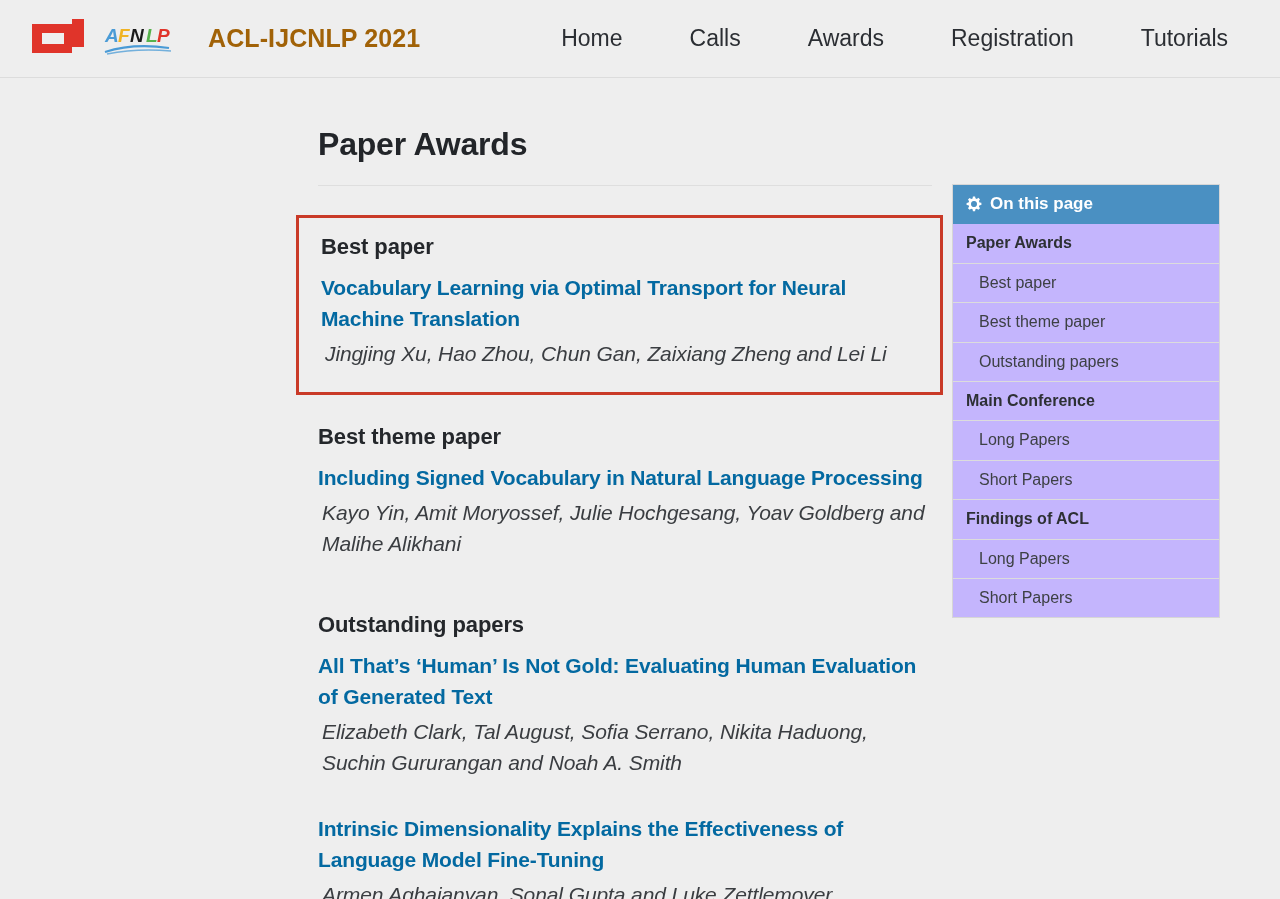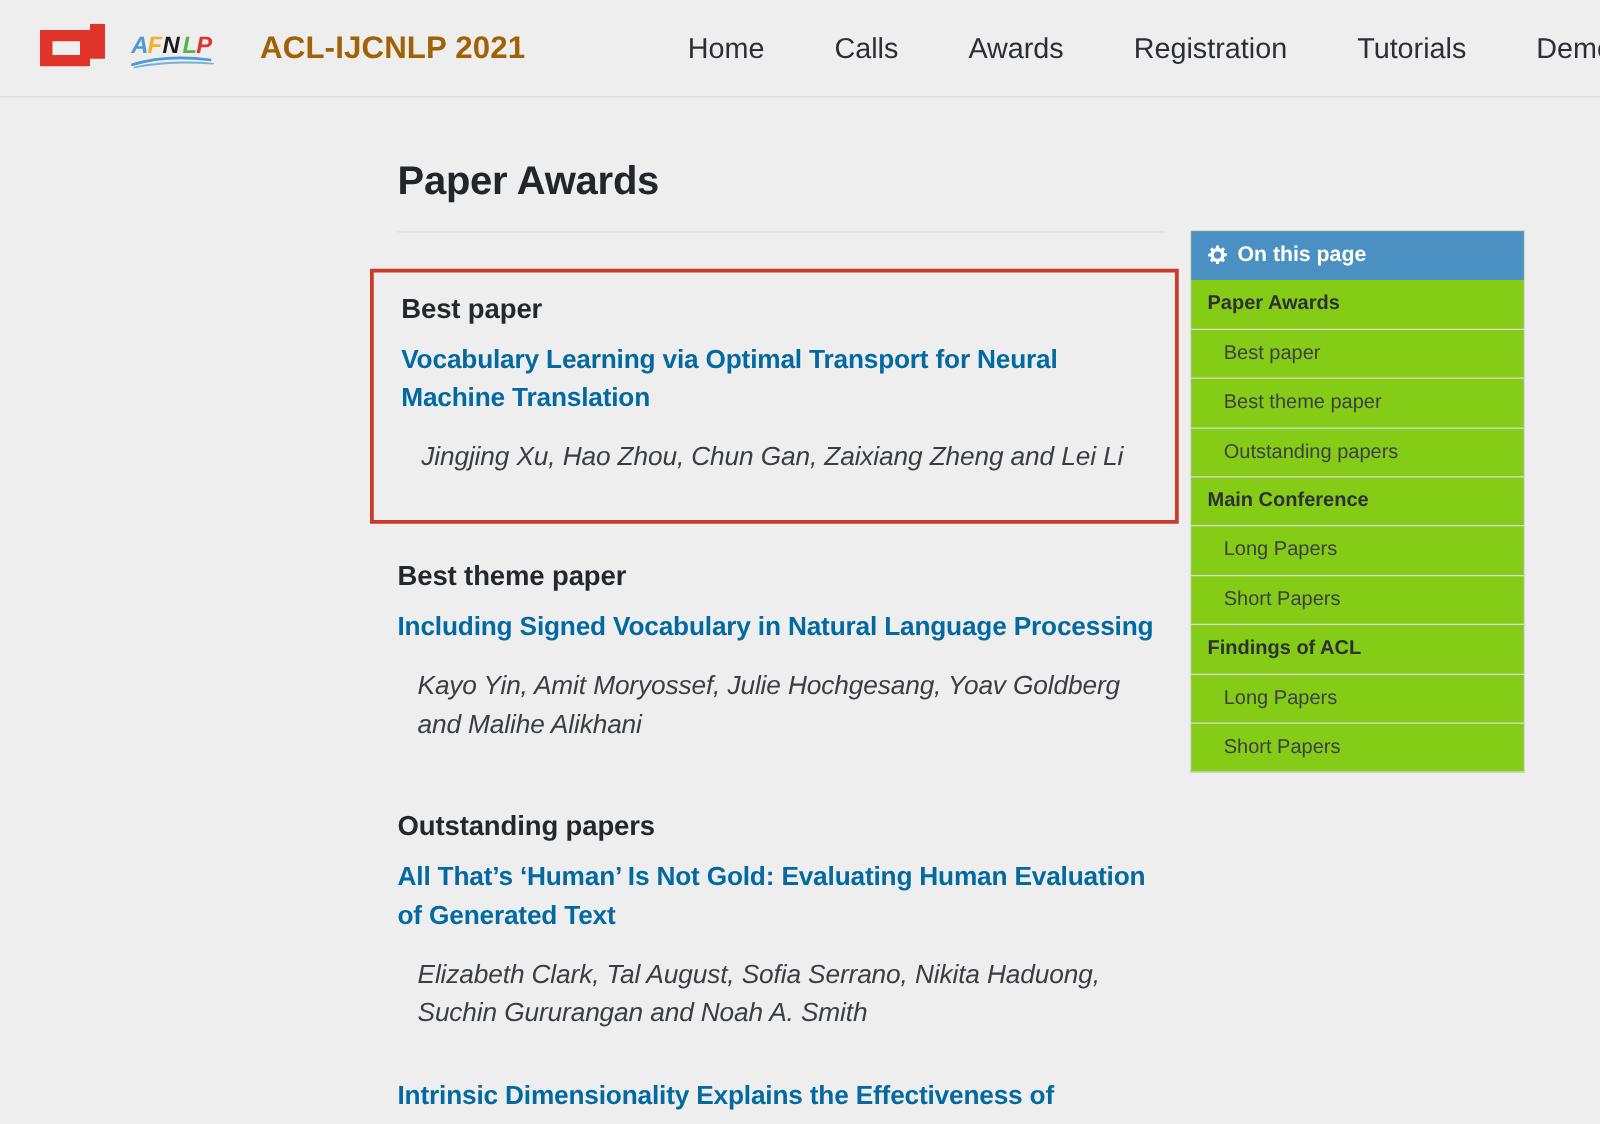--- a/index.html
+++ b/index.html
@@ -45,20 +45,21 @@
     margin-left: 130px;
     gap: 0;
   }
   .mainnav a {
     font-size: 23px;
     color: #2b2e33;
     text-decoration: none;
     padding: 0 28px;
     white-space: nowrap;
     line-height: 1;
+    margin-left: 11px;
   }
   .mainnav a:first-child { padding-left: 0; }
 
   
   .page {
     display: block;
     position: relative;
     height: 821px;
   }
 
@@ -136,32 +137,32 @@
     color: #0369a1;
     line-height: 1.48;
     margin: 0;
     letter-spacing: -.15px;
   }
   .paper-authors {
     font-size: 21px;
     font-style: italic;
     color: #3a3d41;
     line-height: 1.5;
-    margin: 16px;
+    margin: 4px;
     letter-spacing: -.1px;
   }
   .gap-lg { margin-top: 52px; }
 
   
   .toc {
     position: absolute;
     left: 952px; top: 0;
     width: 268px;
     margin-top: 106px;
-    background: #84cc16;
+    background: #c4b5fd;
     border: 1px solid #d6d6d6;
   }
   .toc-head {
     background: #4a90c2;
     color: #ffffff;
     font-size: 17px;
     font-weight: 700;
     padding: 9px 13px 10px 13px;
     display: flex;
     align-items: center;

